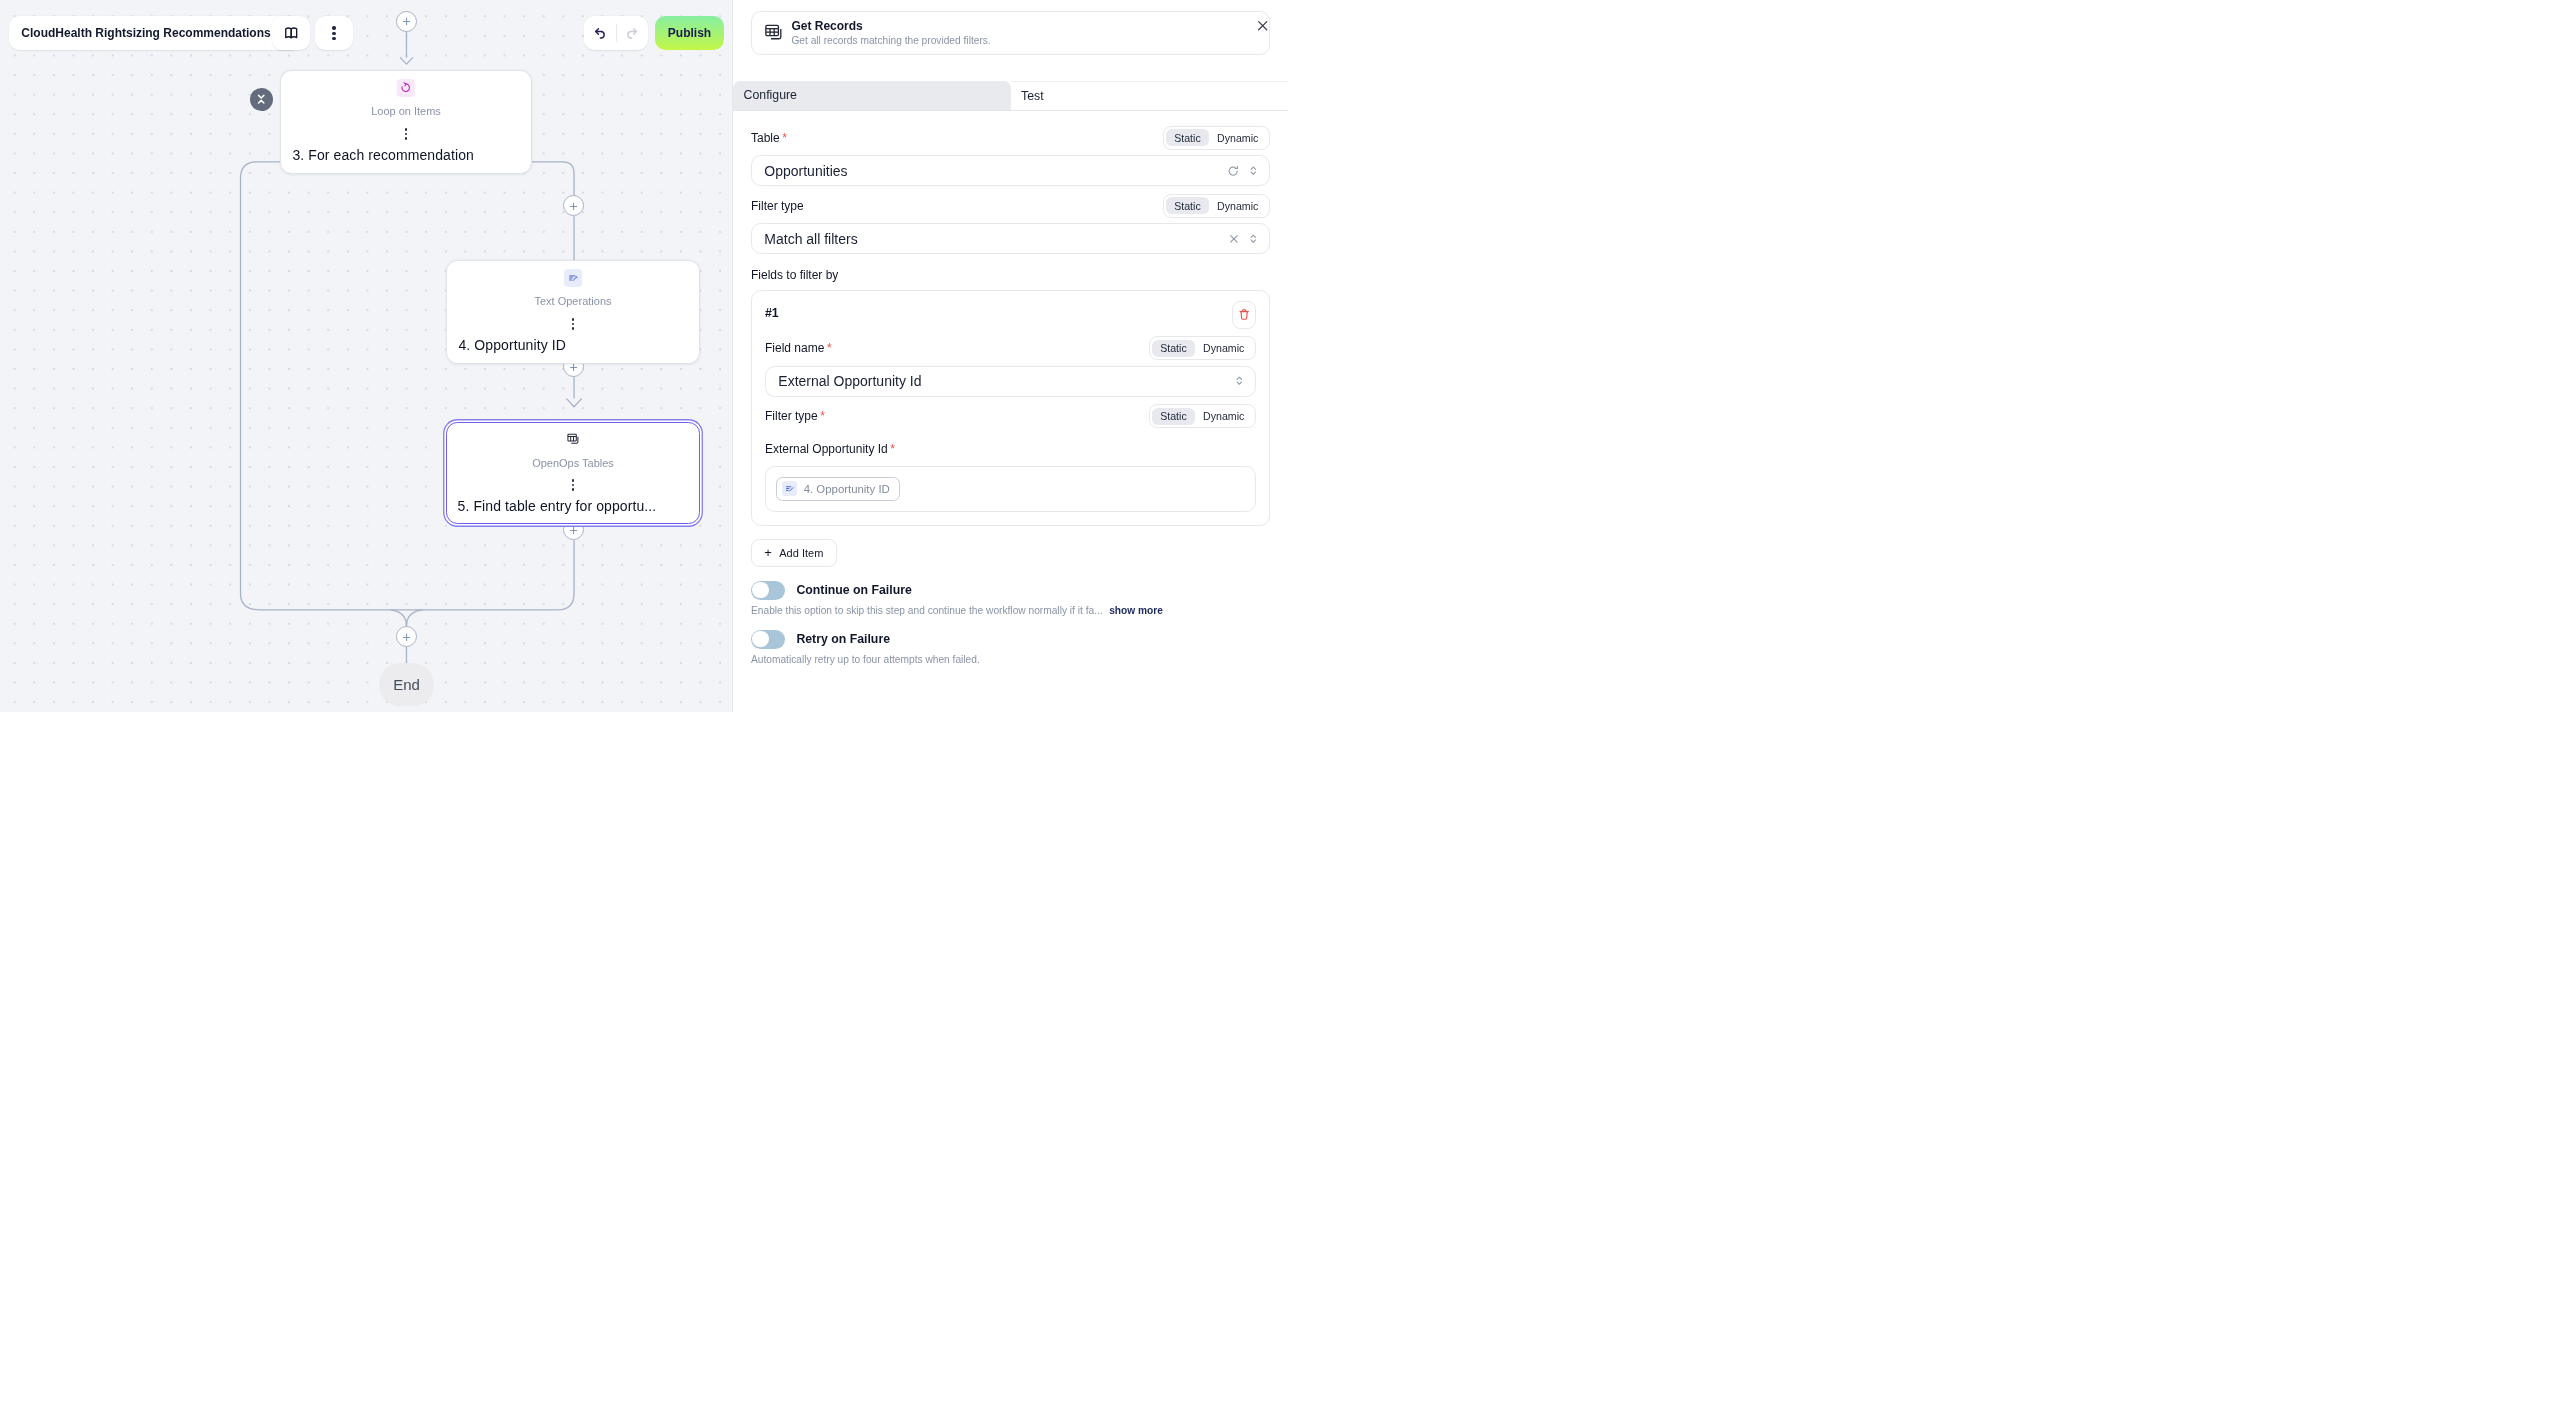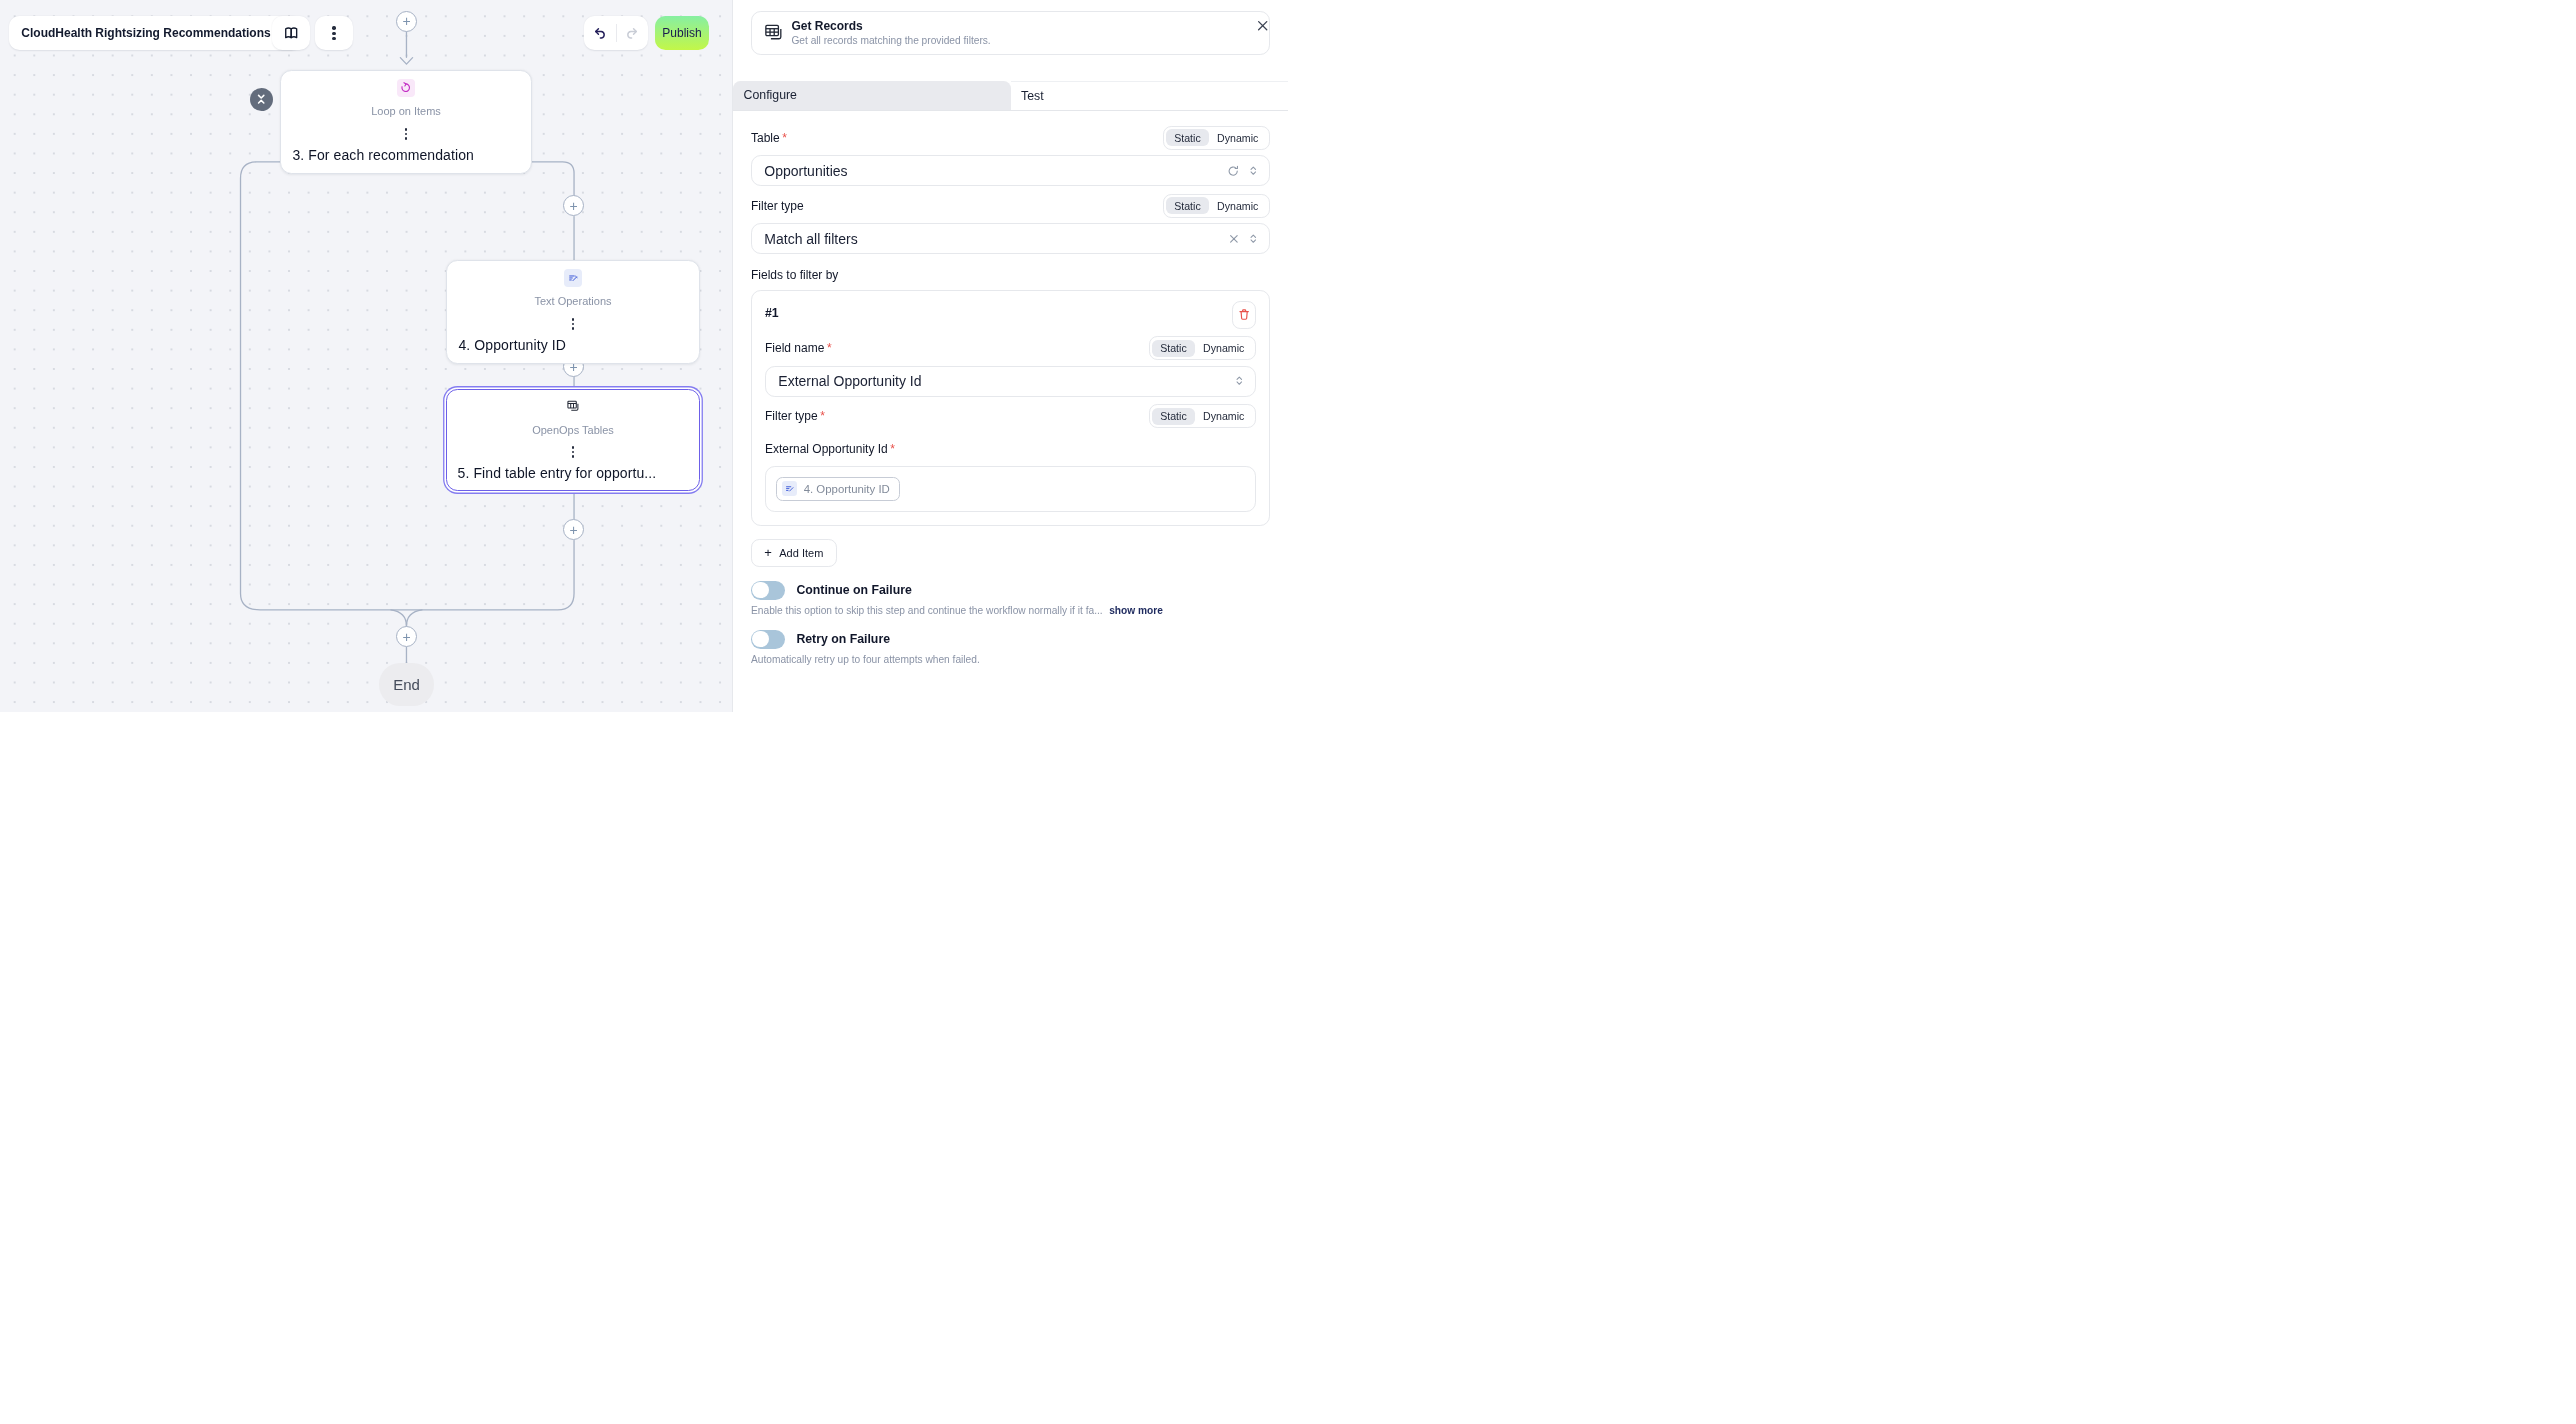--- a/index.html
+++ b/index.html
@@ -56,23 +56,23 @@
   
   .tool{position:absolute;z-index:5;background:#fff;border-radius:10.6px;box-shadow:0 0.8px 1.6px rgba(16,24,40,.09);}
   .flow-pill{left:9px;top:16.4px;height:34px;display:flex;align-items:center;gap:9px;padding:0 12.3px;cursor:pointer;}
   .flow-pill span{font-size:12px;font-weight:600;color:#131a2e;}
   .icon-btn{width:38px;height:34px;display:flex;align-items:center;justify-content:center;cursor:pointer;}
   .btn-book{left:272px;top:16.4px;}
   .btn-more{left:315px;top:16.4px;}
   .undo-redo{left:584px;top:16.4px;width:64px;height:34px;display:flex;align-items:center;}
   .undo-redo .half{flex:1;height:100%;display:flex;align-items:center;justify-content:center;cursor:pointer;}
   .undo-redo .divider{width:0.8px;height:18px;background:#e9eaee;}
-  .publish{position:absolute;left:655px;top:16.4px;width:54px;height:34px;border-radius:10.6px;border:none;
+  .publish{position:absolute;left:655px;top:16.4px;width:69px;height:34px;border-radius:10.6px;border:none;
     background:linear-gradient(180deg,var(--publish-gradient-top),var(--publish-gradient-bottom));
-    color:var(--publish-text);font-size:12px;font-weight:400;z-index:5;cursor:pointer;}
+    color:var(--publish-text);font-size:12px;font-weight:700;z-index:5;cursor:pointer;}
 
   
   .panel{width:556px;height:712px;background:#fff;border-left:0.8px solid var(--border);position:relative;overflow:hidden;}
   .panel-header{padding:14px 18px 0;display:flex;align-items:center;gap:7.4px;}
   .panel-title{font-size:14px;font-weight:700;color:#0d1226;}
   .close-x{position:absolute;right:16.4px;top:17px;padding:3.3px;cursor:pointer;line-height:0;}
 
   .action-card{margin:10.6px 18px 0;border:0.8px solid var(--border);border-radius:9.8px;padding:7.4px 11.4px;
     display:flex;align-items:center;gap:6px;}
   .action-name{font-size:12px;font-weight:600;color:#13192b;}
@@ -194,21 +194,21 @@
         <span class="node-applabel">Text Operations</span>
         <span class="kebab">
             <i></i>
             <i></i>
             <i></i>
           </span>
       </div>
       <div class="node-title">4. Opportunity ID</div>
     </div>
 
-    <div class="node selected" style="left:446px;top:389px;">
+    <div class="node selected" style="left:446px;top:422px;">
       <div class="node-top">
         <span class="node-appicon">
           <svg width="14.7" height="14.7" viewBox="0 0 20 20">
               <g fill="none" stroke="#232936" stroke-width="1.4" stroke-linejoin="round">
                 <rect x="2.6" y="3" width="11.4" height="9.4" rx="1"></rect>
                 <path d="M2.6 6.1 H14"></path>
                 <path d="M6.4 6.1 V12.4"></path>
                 <path d="M10.2 6.1 V12.4"></path>
                 <path d="M16.2 6.4 V13.6 A1.6 1.6 0 0 1 14.6 15.2 H7.2"></path>
               </g>

